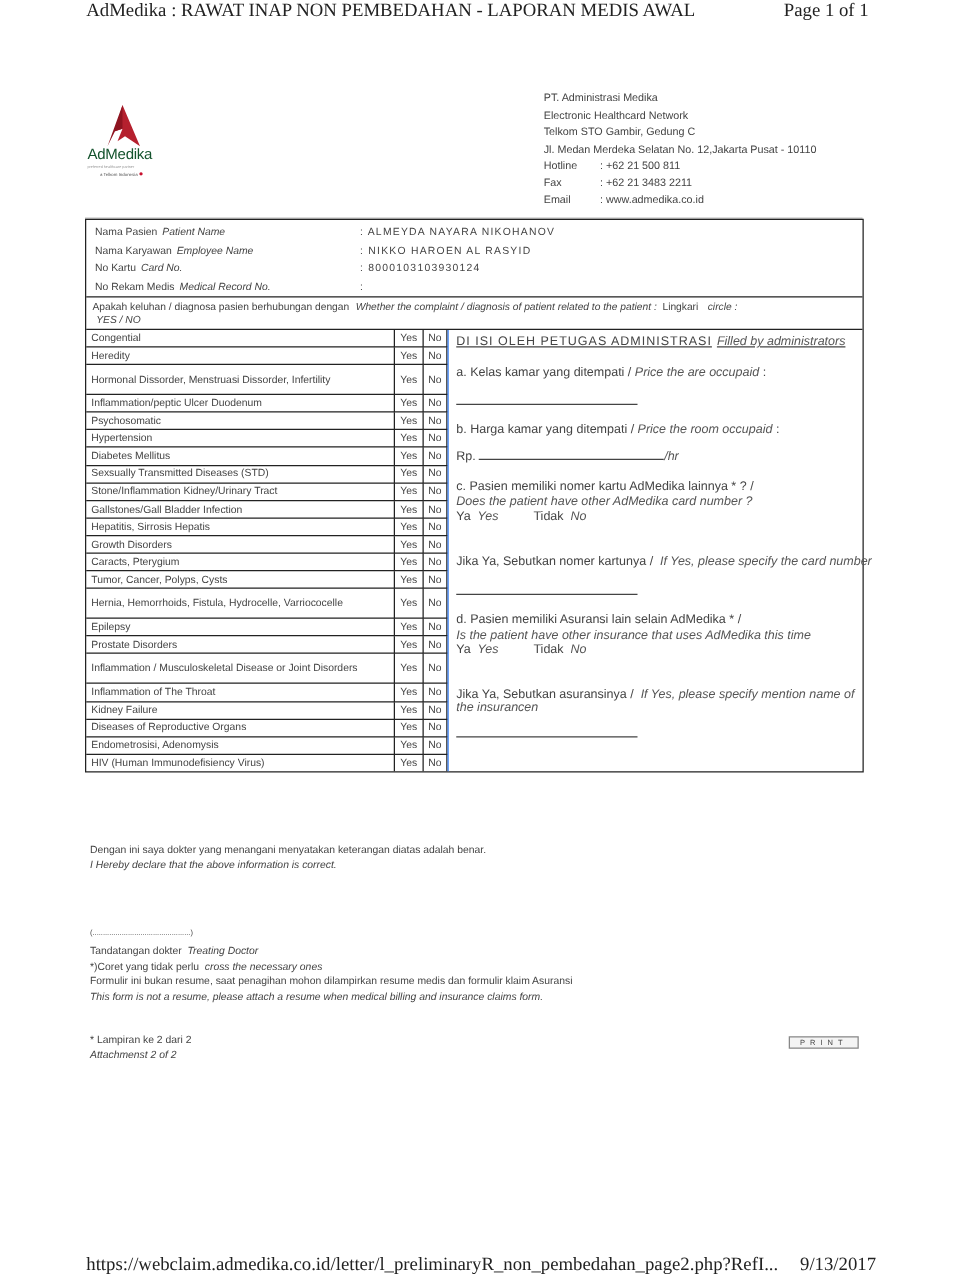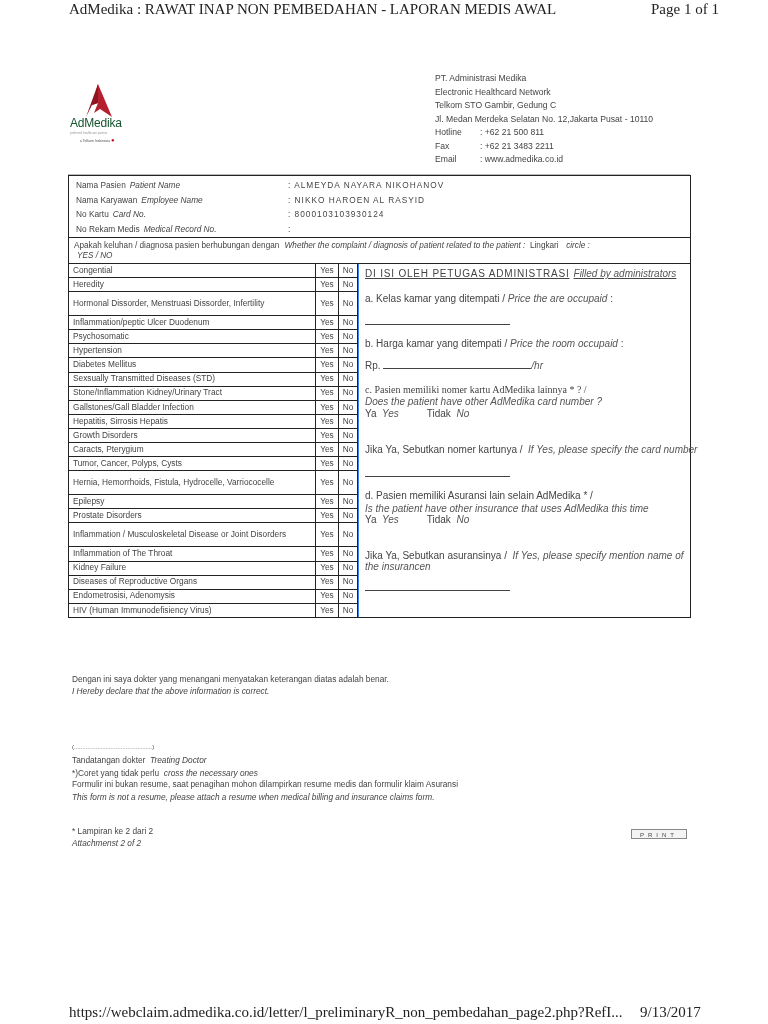--- a/index.html
+++ b/index.html
@@ -1,19 +1,19 @@
 <!DOCTYPE html>
 <html><head>
 <meta charset="utf-8">
 <style>
   html, body { margin:0; padding:0; background:#ffffff; }
   body { width:768px; height:1024px; position:relative; overflow:hidden; color:#444; font-family:"Liberation Sans", sans-serif; }
   .print-header { position:absolute; top:0; left:0; width:768px; height:24px; font-family:"Liberation Serif", serif; font-size:15px; color:#222; }
   .print-header .title { position:absolute; left:69px; top:1px; }
-  .print-header .page { position:absolute; left:627px; top:1px;margin-left:24px; }
+  .print-header .page { position:absolute; left:627px; top:1px; }
   .logo { position:absolute; left:66px; top:83px; width:66px; height:70px; }
   .logo .brand { position:absolute; left:4px; top:33px; font-size:12px; color:#14532d; font-family:"Liberation Sans", sans-serif; letter-spacing:-0.2px; }
   .logo .tag { position:absolute; left:4px; top:48px; font-size:3px; color:#999; width:60px; }
   .logo .telkom { position:absolute; left:14px; top:54px; font-size:3.5px; color:#555; }
   .company { position:absolute; left:435px; top:72px; font-size:8.6px; color:#444; line-height:13.5px; }
   .company .row { white-space:nowrap; }
   .company .lbl { display:inline-block; width:45px; }
   .hr-sep { position:absolute; left:68px; top:174px; width:622px; height:1px; background:#bbb; }
   .frame { position:absolute; left:68px; top:175px; width:621px; border:1.2px solid #222; }
   .pinfo { border-bottom:1.2px solid #222; padding:2px 0 1px 0; }
@@ -224,21 +224,21 @@
 
     <div class="admin">
       <div class="heading"><span>DI ISI OLEH PETUGAS ADMINISTRASI</span><i>Filled by administrators</i></div>
 
       <div class="blk" style="top:29px;"><span>a. Kelas kamar yang ditempati /</span> <i>Price the are occupaid</i> <span>:</span></div>
       <div class="blk" style="top:52px;"><span class="line" style="width:145px;"></span></div>
 
       <div class="blk" style="top:74px;"><span>b. Harga kamar yang ditempati /</span> <i>Price the room occupaid</i> <span>:</span></div>
       <div class="blk" style="top:96px;"><span>Rp.</span> <span class="line" style="width:148px;"></span><i>/hr</i></div>
 
-      <div class="blk" style="top:120px;font-family:Liberation Serif, serif;"><span>c. Pasien memiliki nomer kartu AdMedika lainnya * ? /</span></div>
+      <div class="blk" style="top:120px;"><span>c. Pasien memiliki nomer kartu AdMedika lainnya * ? /</span></div>
       <div class="blk" style="top:132px;"><i>Does the patient have other AdMedika card number ?</i></div>
       <div class="blk" style="top:144px;"><span>Ya</span>&nbsp; <i>Yes</i><span style="display:inline-block;width:28px;"></span><span>Tidak</span>&nbsp; <i>No</i></div>
       <div class="blk" style="top:180px;"><span>Jika Ya, Sebutkan nomer kartunya /</span> &nbsp;<i>If Yes, please specify the card number</i></div>
       <div class="blk" style="top:204px;"><span class="line" style="width:145px;"></span></div>
 
       <div class="blk" style="top:226px;"><span>d. Pasien memiliki Asuransi lain selain AdMedika * /</span></div>
       <div class="blk" style="top:239px;"><i>Is the patient have other insurance that uses AdMedika this time</i></div>
       <div class="blk" style="top:250px;"><span>Ya</span>&nbsp; <i>Yes</i><span style="display:inline-block;width:28px;"></span><span>Tidak</span>&nbsp; <i>No</i></div>
       <div class="blk" style="top:286px;white-space:normal;width:320px;line-height:11px;"><span>Jika Ya, Sebutkan asuransinya /</span> &nbsp;<i>If Yes, please specify mention name of the insurancen</i></div>
       <div class="blk" style="top:318px;"><span class="line" style="width:145px;"></span></div>

